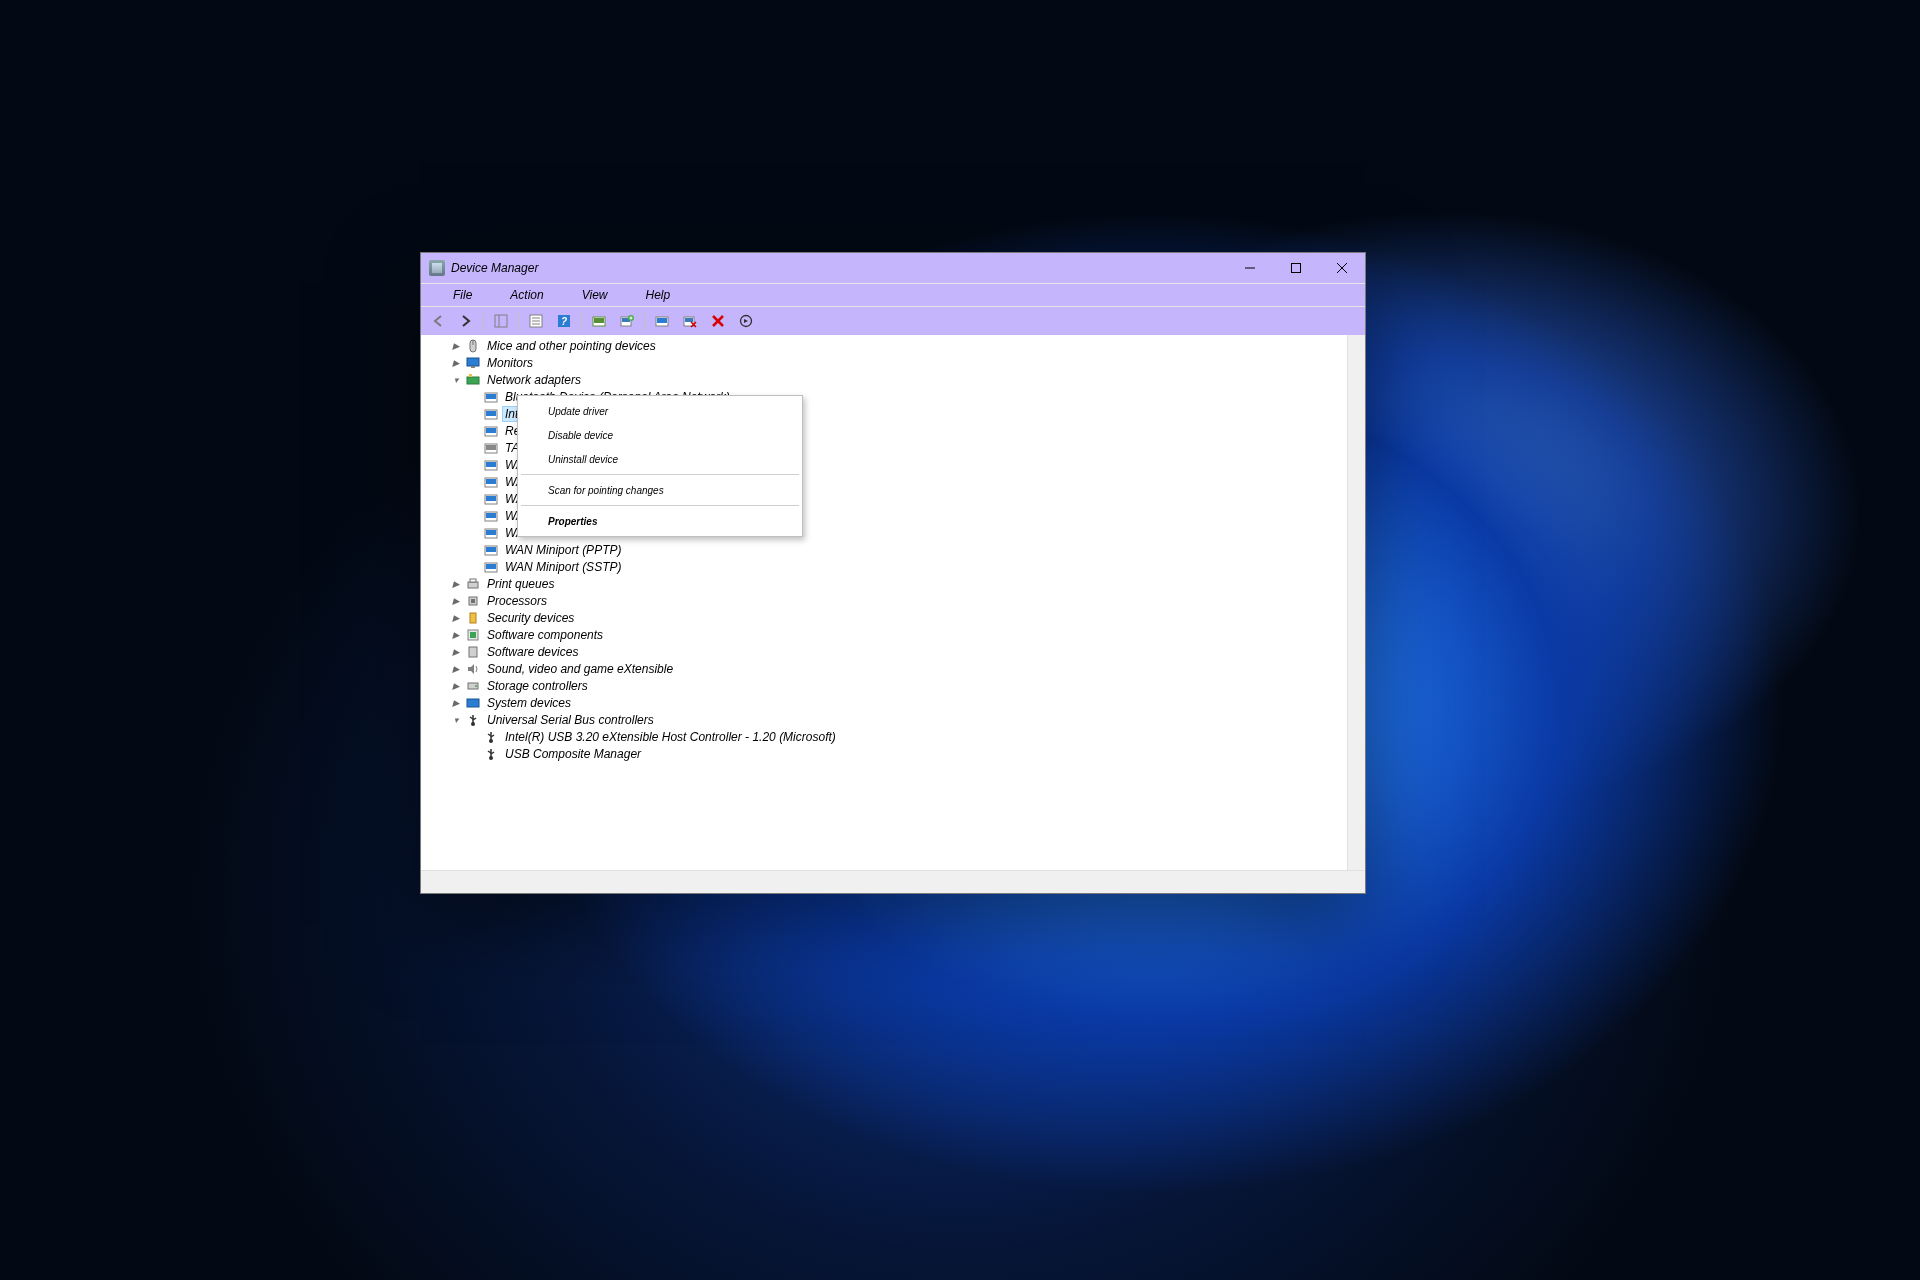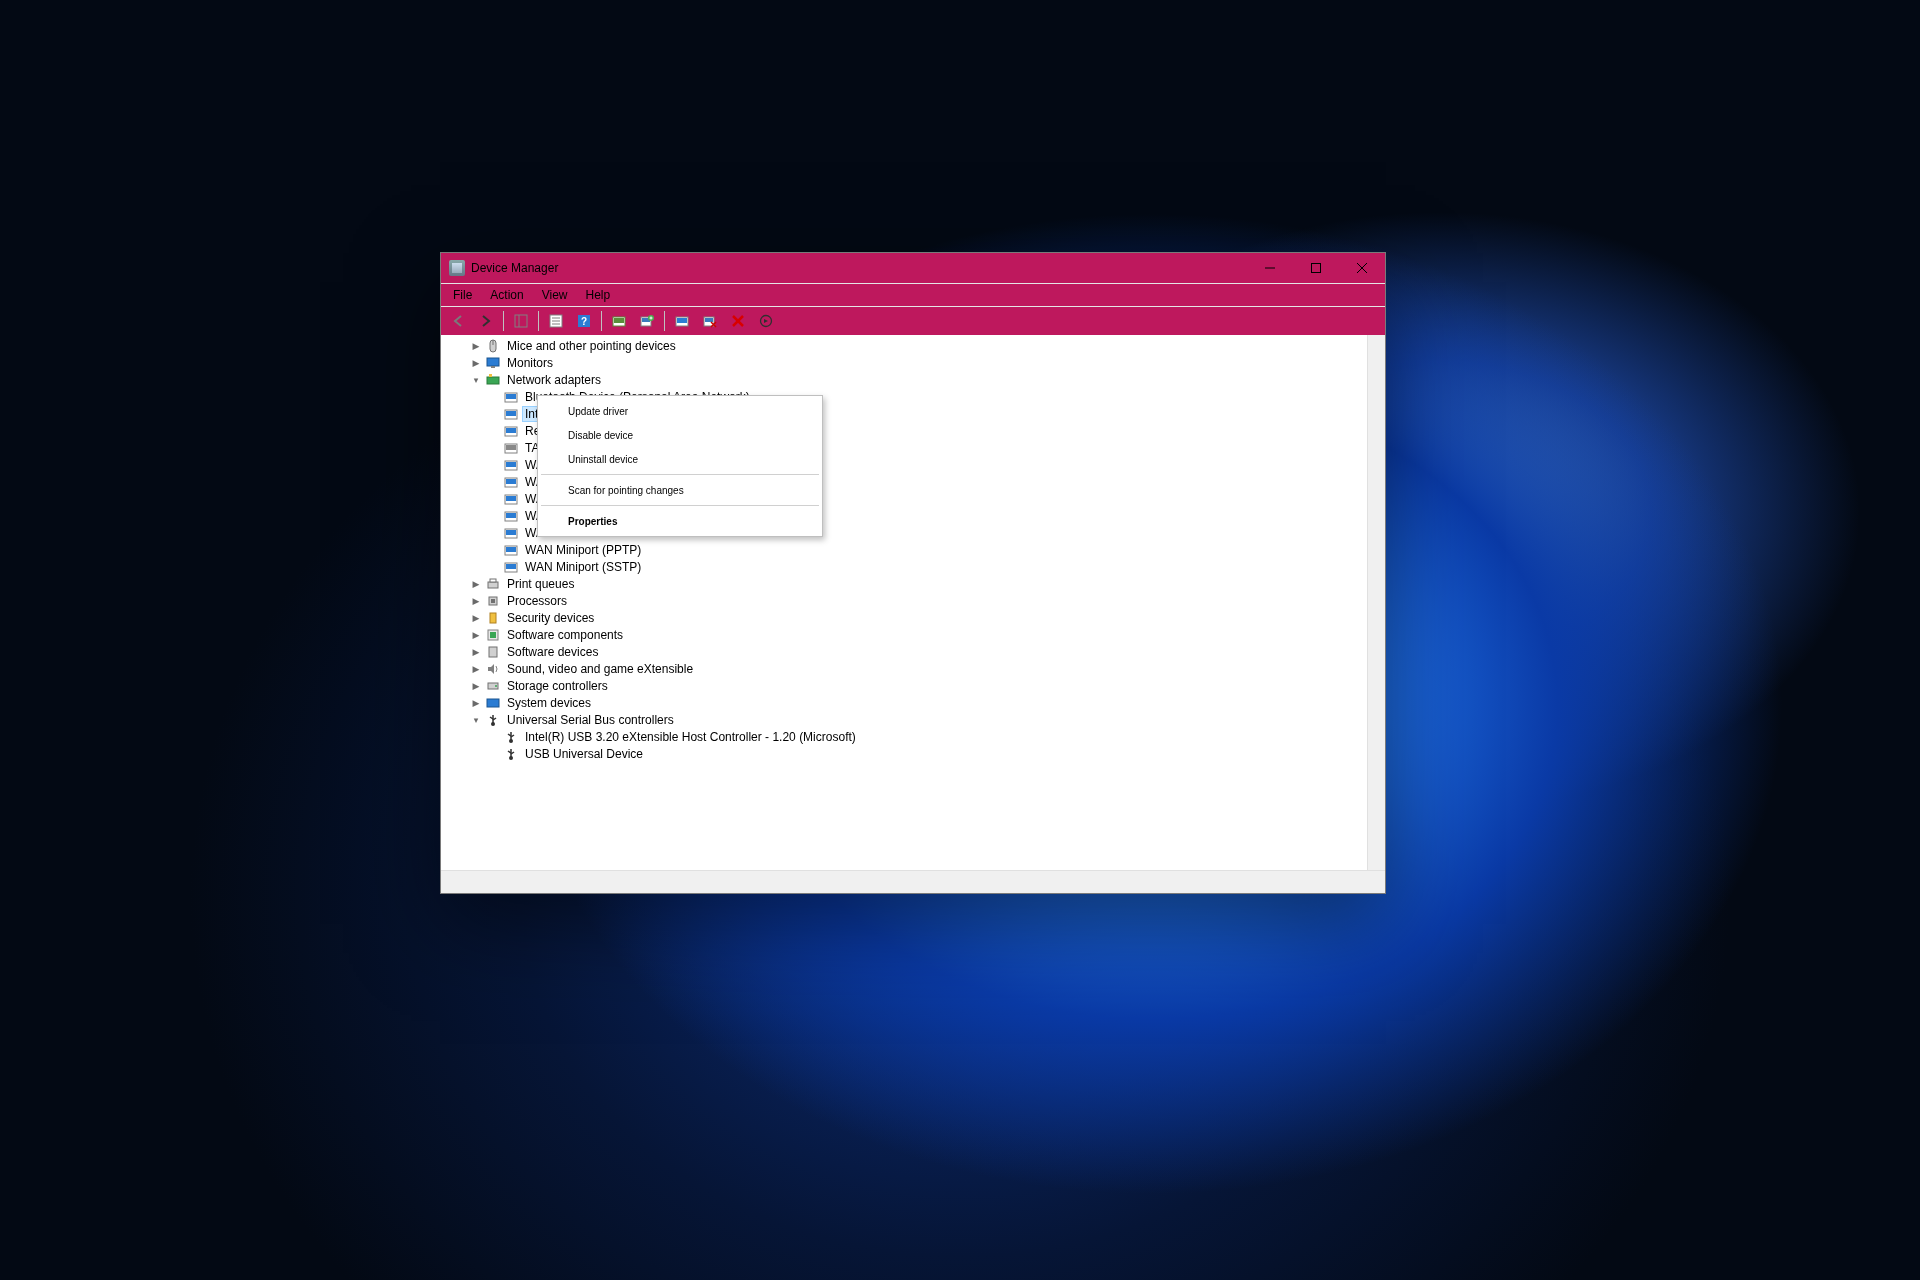--- a/index.html
+++ b/index.html
@@ -2,29 +2,29 @@
 <html><head>
 <meta charset="utf-8">
 <style>
   html,body{margin:0;padding:0;width:1920px;height:1280px;overflow:hidden;font-family:"Segoe UI",Tahoma,sans-serif;font-size:12px;color:#000;}
   .desktop{position:relative;width:1920px;height:1280px;background:#050c18;}
   .wall{position:absolute;inset:0;background:
     radial-gradient(900px 700px at 60% 55%,#4aa4ff 0%,#1d6be0 25%,#0a3aa6 45%,rgba(5,18,46,0) 70%),
     radial-gradient(700px 500px at 75% 40%,rgba(120,190,255,.8) 0%,rgba(40,100,230,.6) 30%,rgba(5,18,46,0) 60%),
     radial-gradient(1100px 900px at 50% 70%,#0b2d7a 0%,#061536 40%,#030914 70%);
   }
-  .window{position:absolute;left:440px;top:252px;width:944px;height:640px;background:#be185d;border:1px solid #7a7a7a;box-shadow:0 30px 80px rgba(0,0,0,.5);}
+  .window{position:absolute;left:420px;top:252px;width:944px;height:640px;background:#c4b5fd;border:1px solid #7a7a7a;box-shadow:0 30px 80px rgba(0,0,0,.5);font-style:italic;}
   .titlebar{height:30px;display:flex;align-items:center;border-bottom:1px solid #e5e5e5;}
   .app-ico{width:16px;height:16px;margin:0 6px 0 8px;background:linear-gradient(#8aa,#678);border-radius:2px;position:relative;}
   .app-ico::after{content:"";position:absolute;inset:3px;background:linear-gradient(#cde,#9ab);}
   .title{flex:0 0 auto;}
   .tspacer{flex:1;}
   .wbtn{width:46px;height:30px;display:flex;align-items:center;justify-content:center;}
   .menubar{height:22px;display:flex;align-items:center;padding:0 4px;gap:2px;border-bottom:1px solid #e5e5e5;}
-  .menuitem{padding:2px 8px;}
+  .menuitem{padding:2px 8px;margin-left:20px;}
   .toolbar{height:28px;display:flex;align-items:center;padding:0 4px;gap:2px;border-bottom:1px solid #c8c8c8;}
   .tbtn{width:24px;height:24px;display:flex;align-items:center;justify-content:center;border:1px solid transparent;border-radius:2px;}
   .tsep{width:1px;height:20px;background:#c0c0c0;margin:0 2px;}
   .client{position:absolute;left:0;right:0;top:82px;bottom:22px;overflow:hidden;background:#fff;}
   .scrollwrap{position:absolute;inset:0;overflow:hidden;}
   .statusbar{position:absolute;left:0;right:0;bottom:0;height:22px;border-top:1px solid #e0e0e0;background:#f0f0f0;}
   .tree{padding:2px 0 2px 6px;}
   .row{display:flex;align-items:center;height:17px;white-space:nowrap;}
   .exp{width:14px;height:14px;display:flex;align-items:center;justify-content:center;font-size:9px;color:#6a6a6a;user-select:none;}
   .ico{width:16px;height:16px;margin:0 4px 0 2px;display:flex;align-items:center;justify-content:center;}
@@ -404,21 +404,21 @@
           <div class="row ind2">
               <span class="exp"></span>
               <span class="ico">
                 <svg width="14" height="14">
                   <circle cx="7" cy="11" r="2" fill="#303030"></circle>
                   <line x1="7" y1="2" x2="7" y2="11" stroke="#303030" stroke-width="1.5"></line>
                   <line x1="7" y1="6" x2="4" y2="4" stroke="#303030" stroke-width="1.5"></line>
                   <line x1="7" y1="7" x2="10" y2="5" stroke="#303030" stroke-width="1.5"></line>
                 </svg>
               </span>
-              <span class="lab">USB Universal Device</span>
+              <span class="lab">USB Composite Manager</span>
             </div>
 
         </div>
       </div>
       <div class="vscroll"></div>
 
       <div class="ctx" style="left:96px;top:60px;width:280px;">
         <div class="ci">Update driver</div>
         <div class="ci">Disable device</div>
         <div class="ci">Uninstall device</div>

